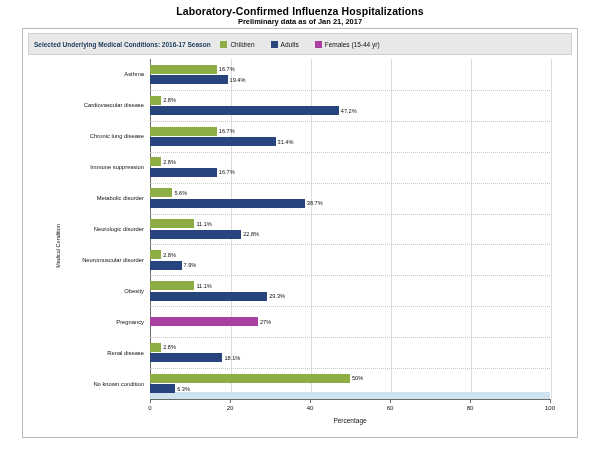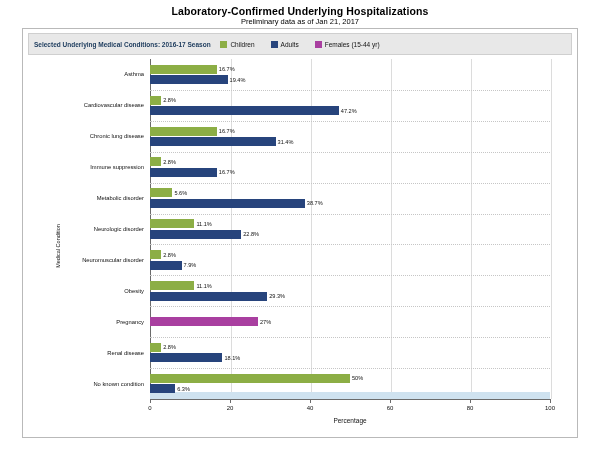--- a/index.html
+++ b/index.html
@@ -25,21 +25,21 @@
     padding-top: 5px;
   }
   .main-title {
     font-size: 10.5px;
     font-weight: bold;
     letter-spacing: 0.1px;
     line-height: 12px;
   }
   .sub-title {
     font-size: 7.5px;
-    font-weight: normal;
+    font-weight: bold;
     line-height: 10px;
   }
   .panel {
     position: absolute;
     left: 22px;
     top: 28px;
     width: 556px;
     height: 410px;
     border: 1px solid #b9b9b9;
     background: #ffffff;
@@ -195,21 +195,21 @@
     height: 7px;
     background: #cfe2ef;
   }
 </style>
 </head>
 <body>
 
 <div id="root">
 
   <div class="title-block">
-    <div class="main-title">Laboratory-Confirmed Underlying Hospitalizations</div>
+    <div class="main-title">Laboratory-Confirmed Influenza Hospitalizations</div>
     <div class="sub-title">Preliminary data as of Jan 21, 2017</div>
   </div>
 
   <div class="panel">
 
     <div class="legend-bar">
       <div class="legend-caption">Selected Underlying Medical Conditions: 2016-17 Season</div>
       <div class="legend-items" id="legend-items">
           <div class="legend-item">
             <span class="legend-swatch" style="background: rgb(140, 174, 69);"></span>

